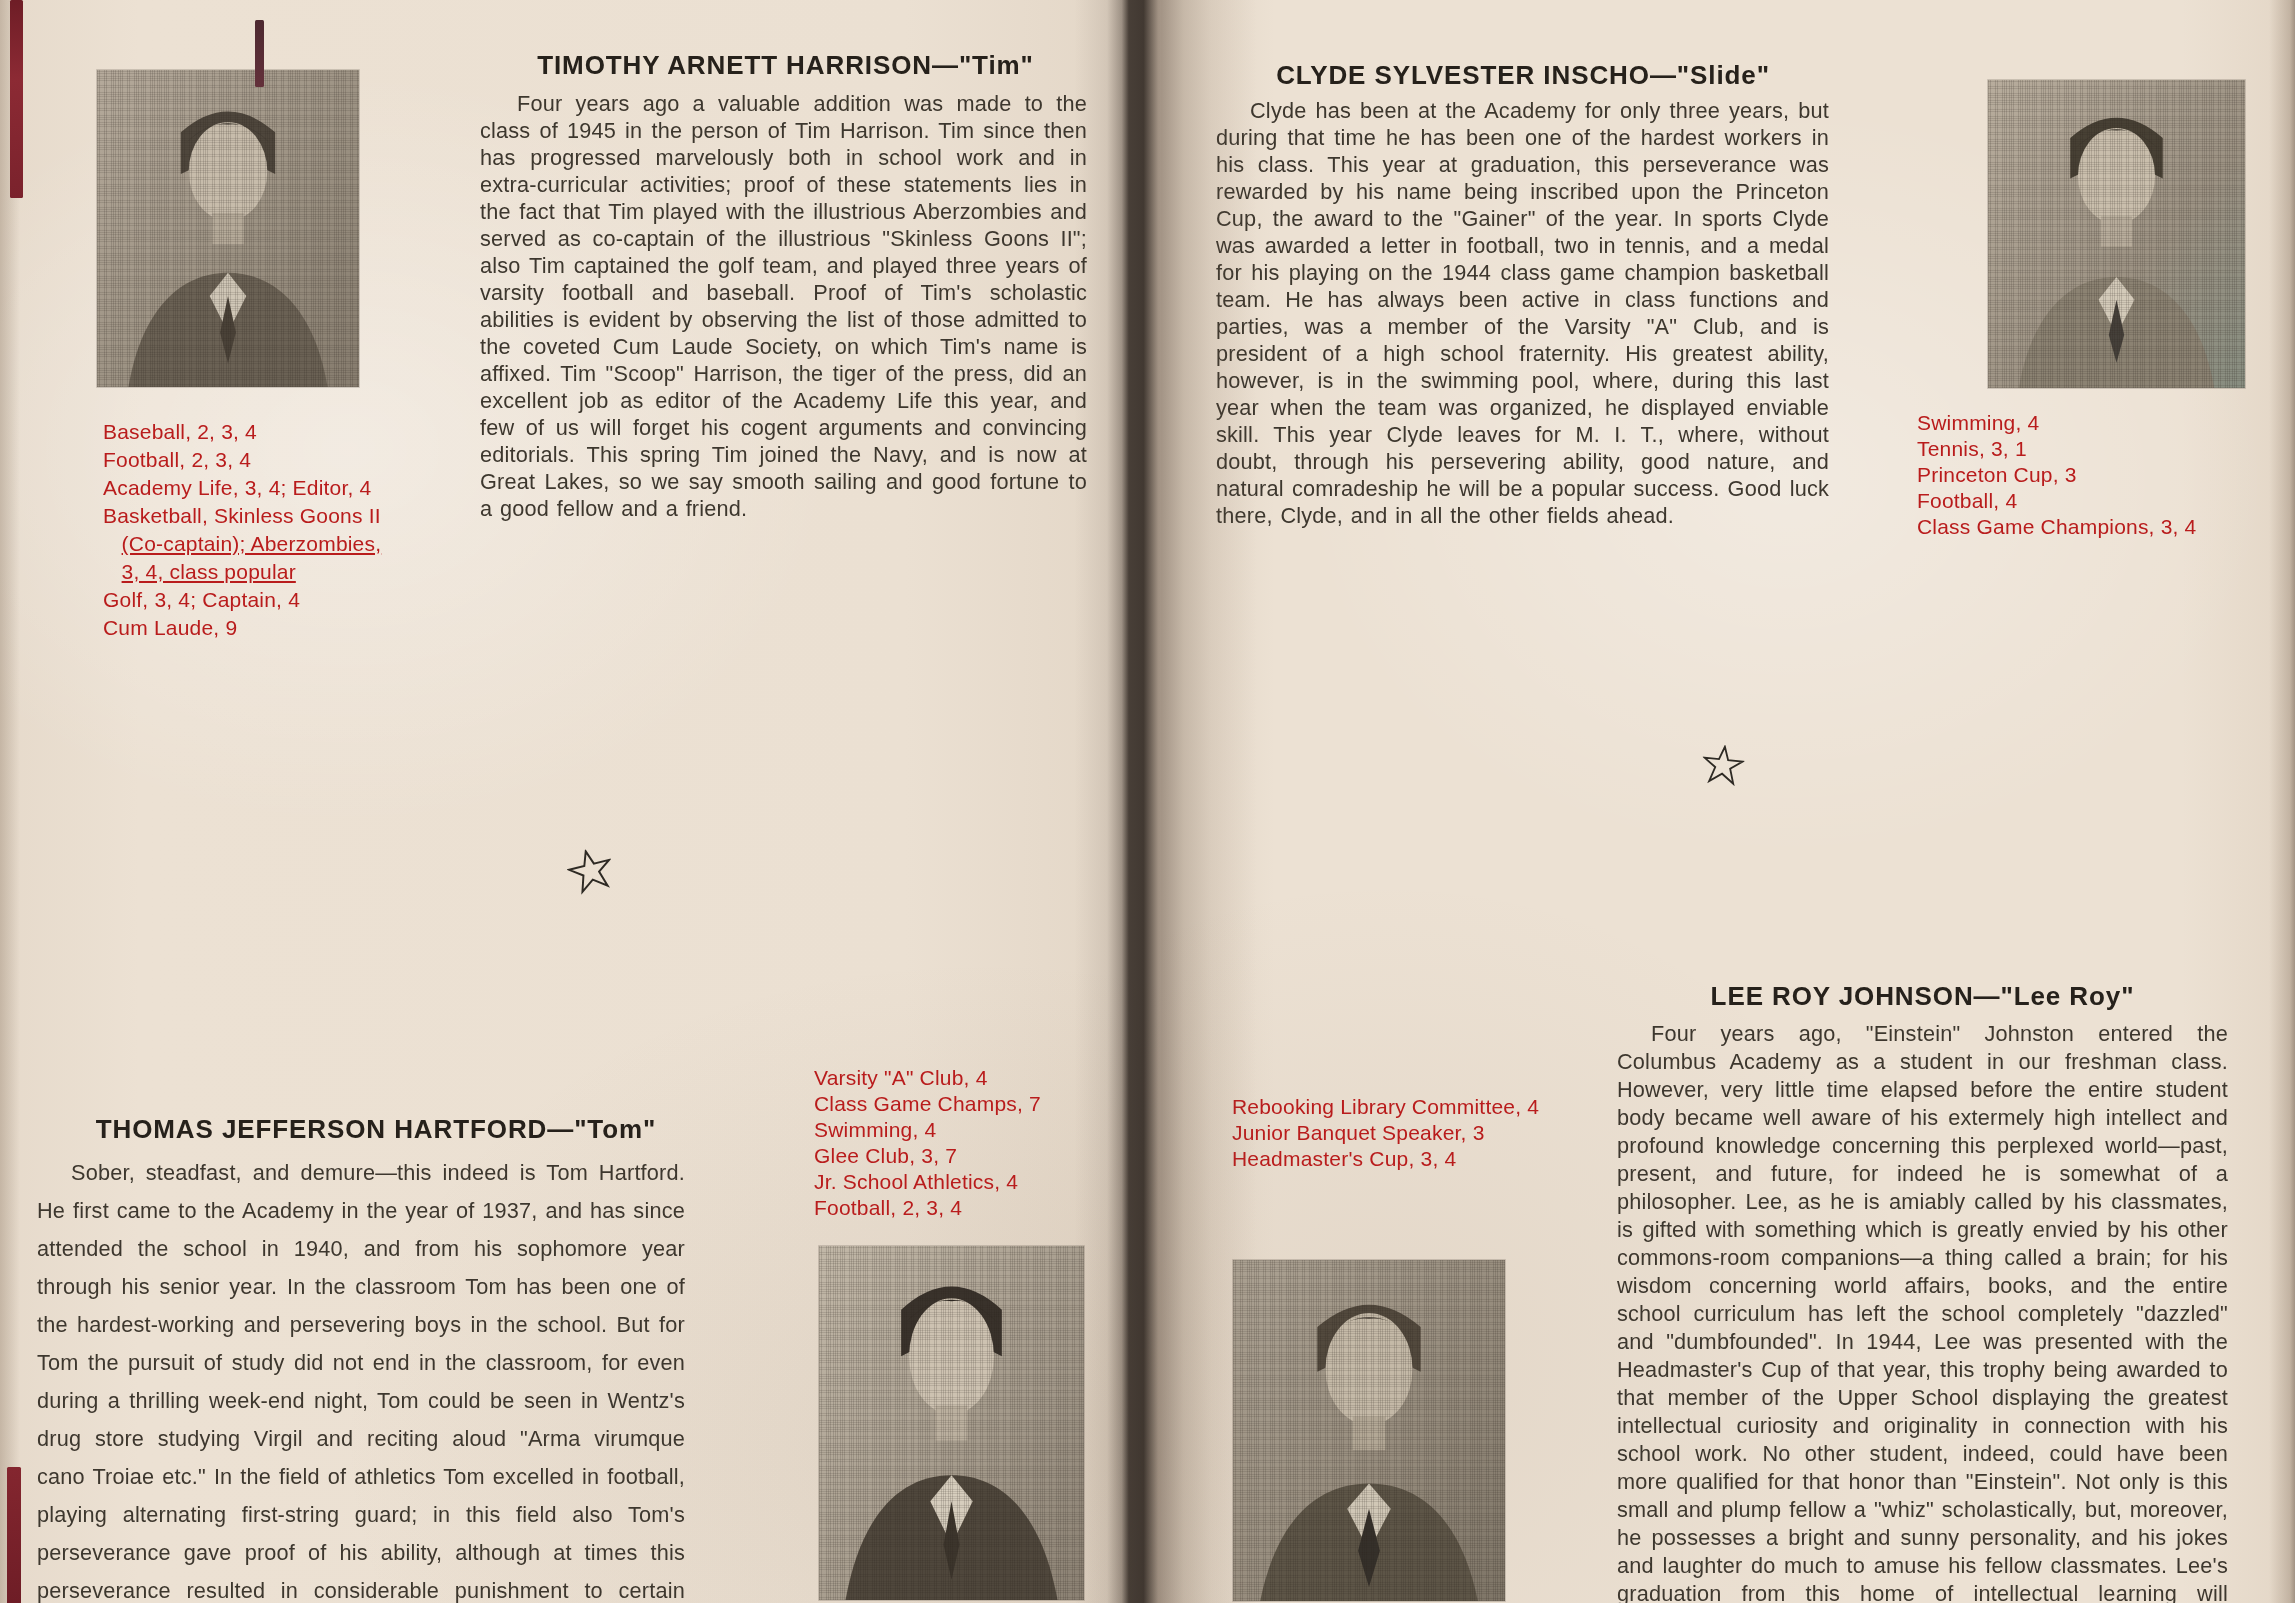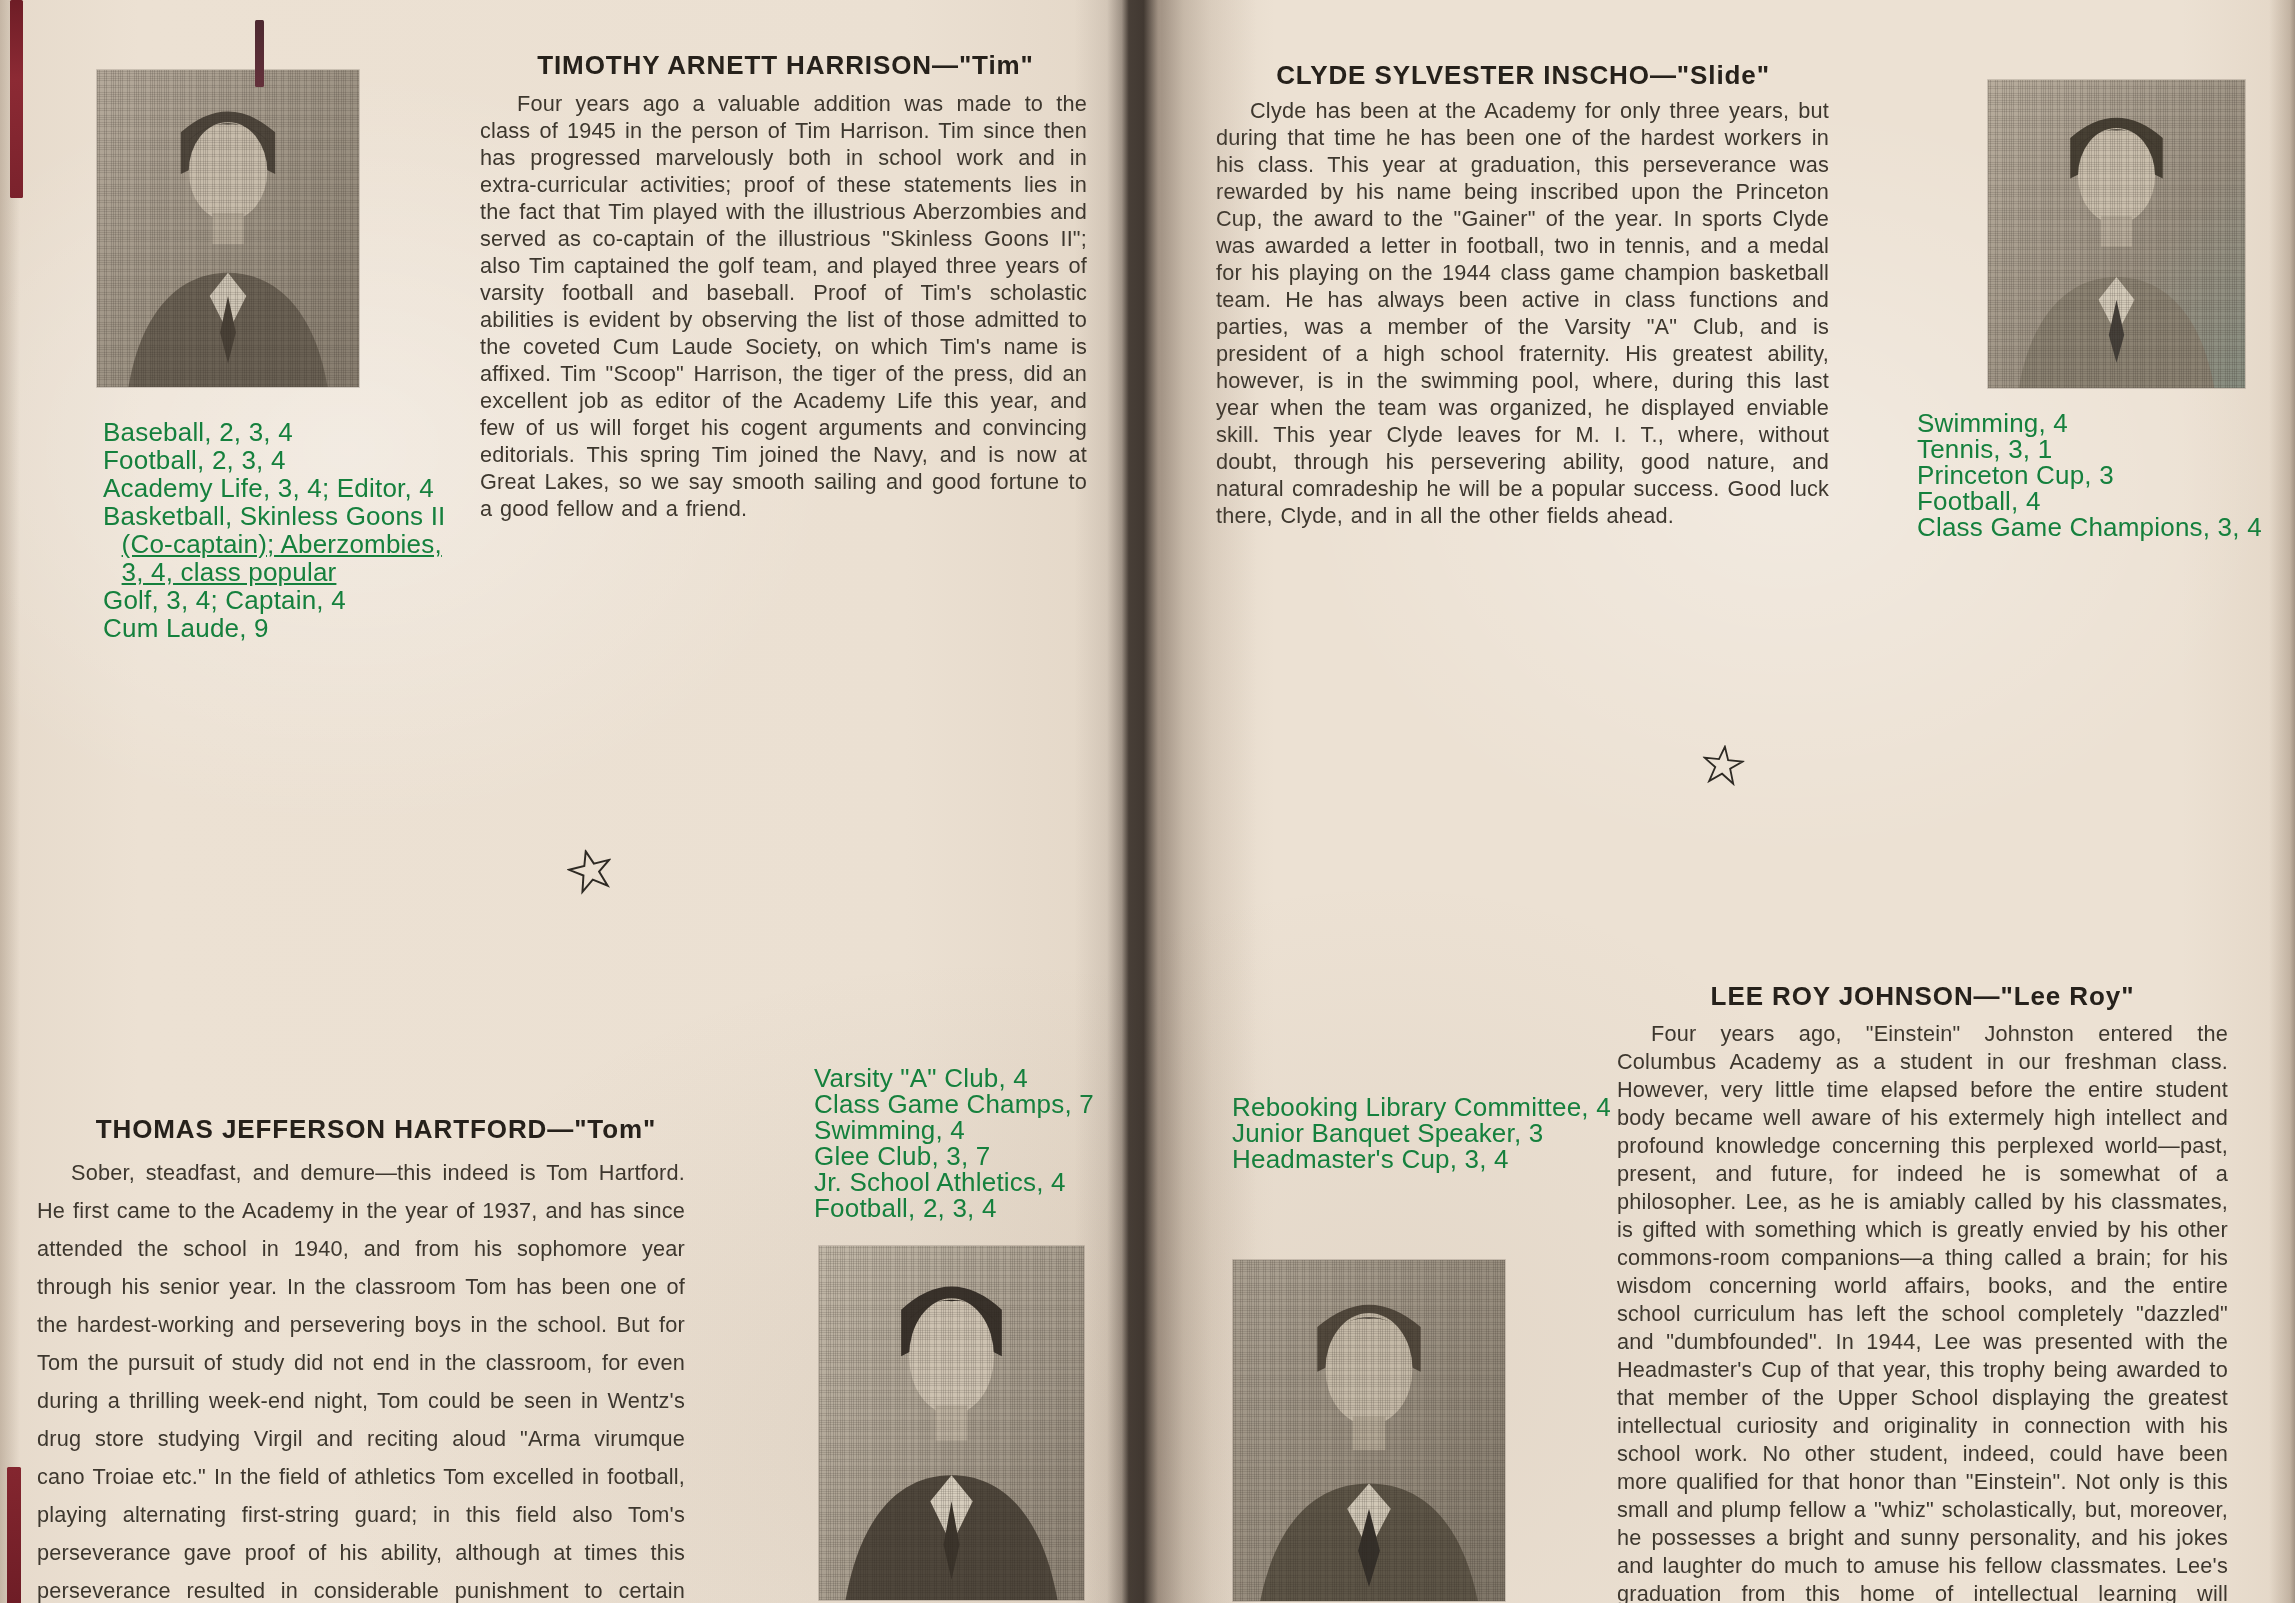--- a/index.html
+++ b/index.html
@@ -58,21 +58,21 @@
   .heading{
     position:absolute;z-index:3;
     font-size:26px;font-weight:700;letter-spacing:0.9px;
     color:#26211b;text-align:center;white-space:nowrap;
   }
   .bio{
     position:absolute;z-index:3;
     font-size:21.7px;letter-spacing:0.2px;word-spacing:1.5px;
     text-align:justify;color:#3d372e;
   }
-  .activities{position:absolute;z-index:3;font-size:26px;letter-spacing:0.2px;color:#15803d;}
+  .activities{position:absolute;z-index:3;font-size:21px;letter-spacing:0.2px;color:#b91c1c;}
   .activity-line{white-space:nowrap;}
   #harrison-activities .activity-line{line-height:28px;}
   #harrison-activities .activity-line.indent{padding-left:18.6px;text-decoration:underline;}
   #hartford-activities .activity-line, #inscho-activities .activity-line, #johnson-activities .activity-line{line-height:26px;}
   
   .portrait{
     position:absolute;z-index:4;overflow:hidden;background:#a09788;
     box-shadow:0 0 0 0.8px rgba(70,60,50,0.25);
   }
   .portrait svg{display:block;width:100%;height:100%;}

